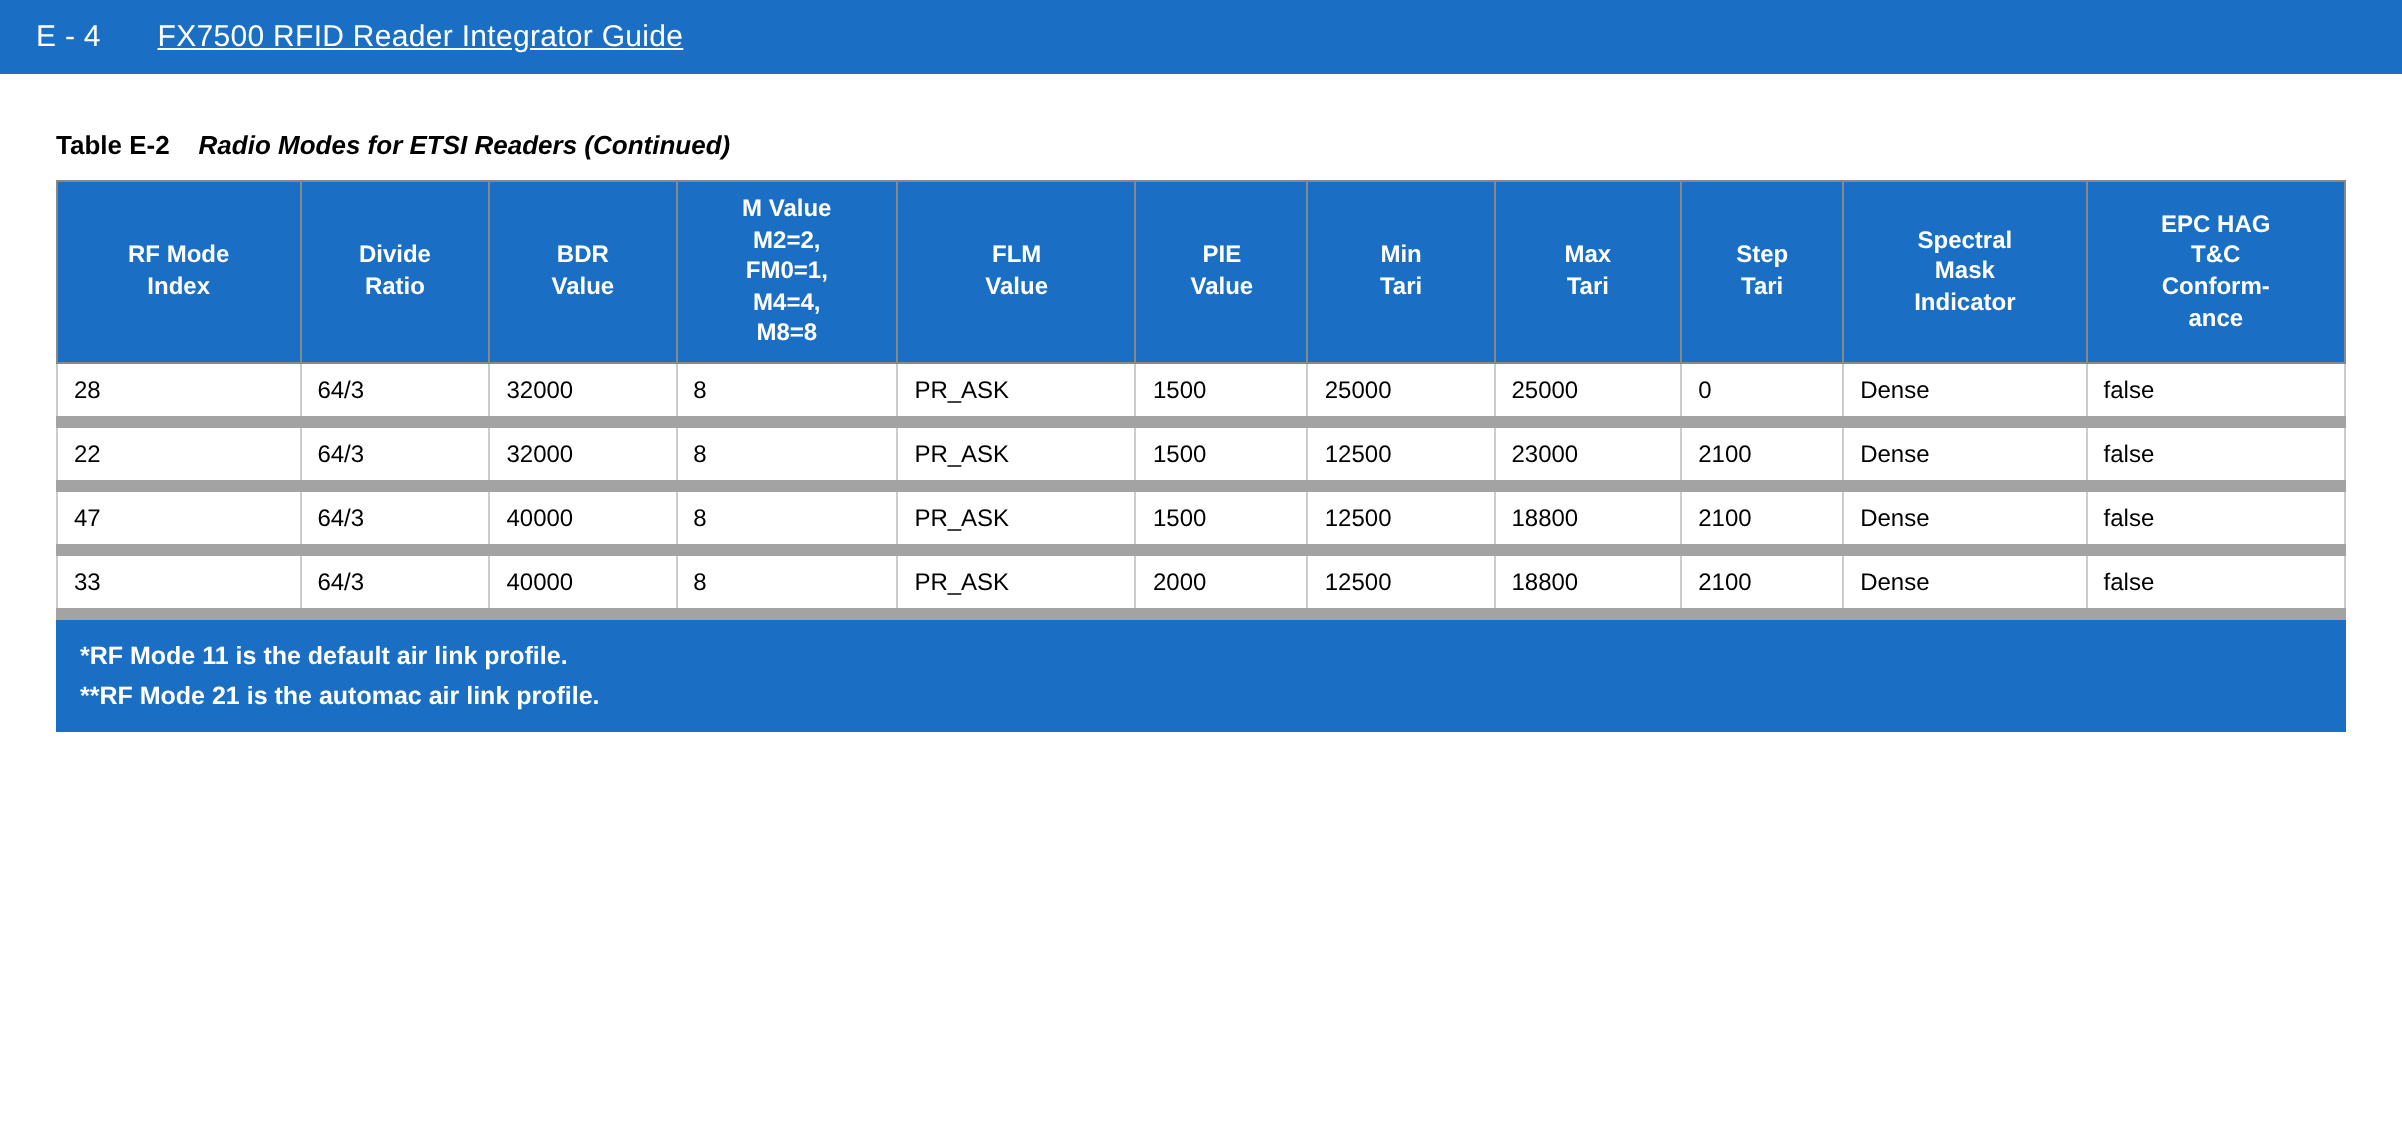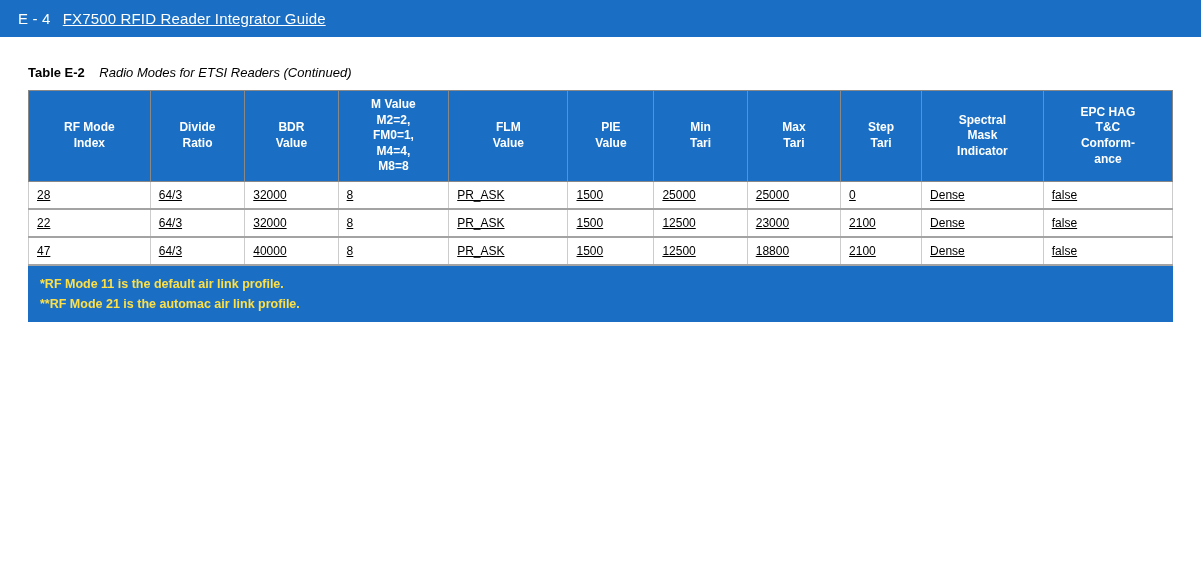--- a/index.html
+++ b/index.html
@@ -12,79 +12,79 @@
     .header-bar {
       background: #1a6fc4;
       color: #fff;
       padding: 10px 18px;
       font-size: 15px;
       font-weight: normal;
       letter-spacing: 0.01em;
     }
     .header-bar .chapter {
       font-weight: normal;
-      margin-right: 8px;
+      margin-right: 24px;
     }
     .header-bar .title {
       font-weight: normal;
       text-decoration: underline;
     }
     .content {
       padding: 28px 28px 18px 28px;
     }
     .table-caption {
       font-size: 13px;
       margin-bottom: 10px;
     }
     .table-caption .label {
       font-weight: bold;
     }
     .table-caption .desc {
       font-style: italic;
+      font-weight: bold;
     }
     table {
       border-collapse: collapse;
       width: 100%;
       font-size: 12px;
     }
     thead tr {
       background: #1a6fc4;
       color: #fff;
     }
     thead th {
       border: 1px solid #888;
       padding: 6px 7px;
       text-align: center;
       font-weight: bold;
       font-size: 12px;
       vertical-align: middle;
       line-height: 1.3;
     }
     tbody tr {
-      border-bottom: 2px solid #a3a3a3;
-      text-decoration: underline;
+      border-bottom: 6px solid #a3a3a3;
     }
     tbody tr:nth-child(even) {
       background: #fff;
     }
     tbody tr:nth-child(odd) {
       background: #fff;
     }
     tbody td {
       border: 1px solid #ccc;
       padding: 6px 8px;
       vertical-align: middle;
       text-align: left;
     }
     tbody td:first-child {
       text-align: left;
     }
     .footer-note {
       background: #1a6fc4;
-      color: #fde047;
+      color: #ffffff;
       padding: 8px 12px;
       font-size: 12.5px;
       font-weight: bold;
       line-height: 1.6;
     }
   </style>
 </head>
 <body>
 
 <div class="header-bar">
@@ -148,20 +148,33 @@
           <td>40000</td>
           <td>8</td>
           <td>PR_ASK</td>
           <td>1500</td>
           <td>12500</td>
           <td>18800</td>
           <td>2100</td>
           <td>Dense</td>
           <td>false</td>
         </tr>
+        <tr>
+          <td>33</td>
+          <td>64/3</td>
+          <td>40000</td>
+          <td>8</td>
+          <td>PR_ASK</td>
+          <td>2000</td>
+          <td>12500</td>
+          <td>18800</td>
+          <td>2100</td>
+          <td>Dense</td>
+          <td>false</td>
+        </tr>
       </tbody>
   </table>
 
   <div class="footer-note">
     <div>*RF Mode 11 is the default air link profile.</div>
     <div>**RF Mode 21 is the automac air link profile.</div>
   </div>
 </div>
 
 </body></html>

